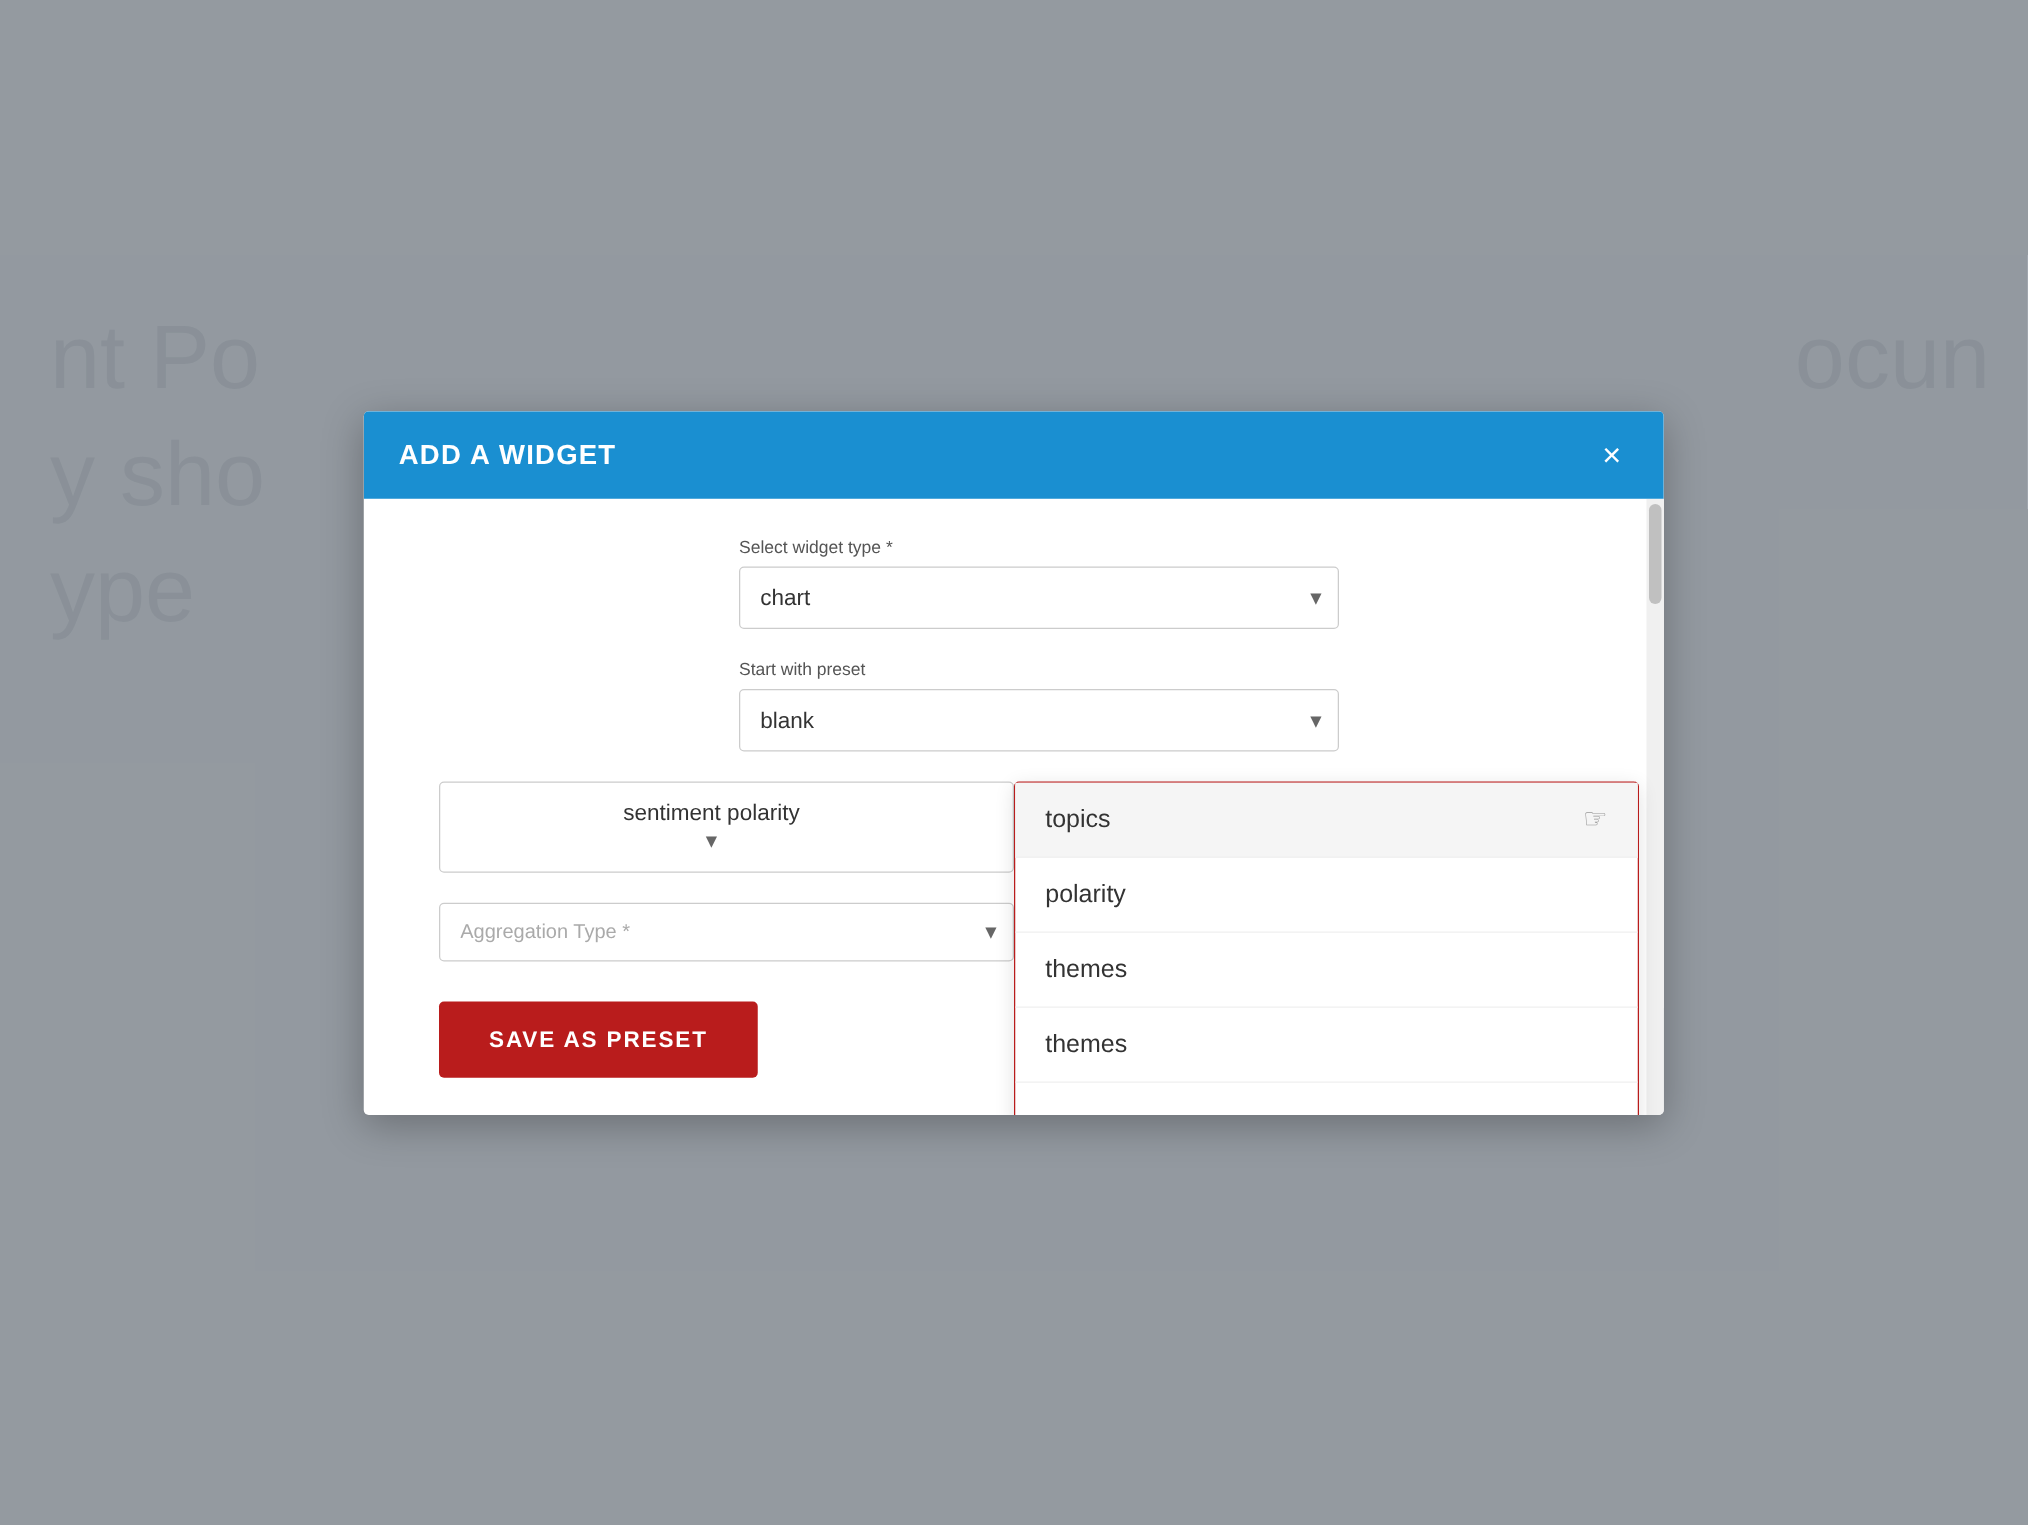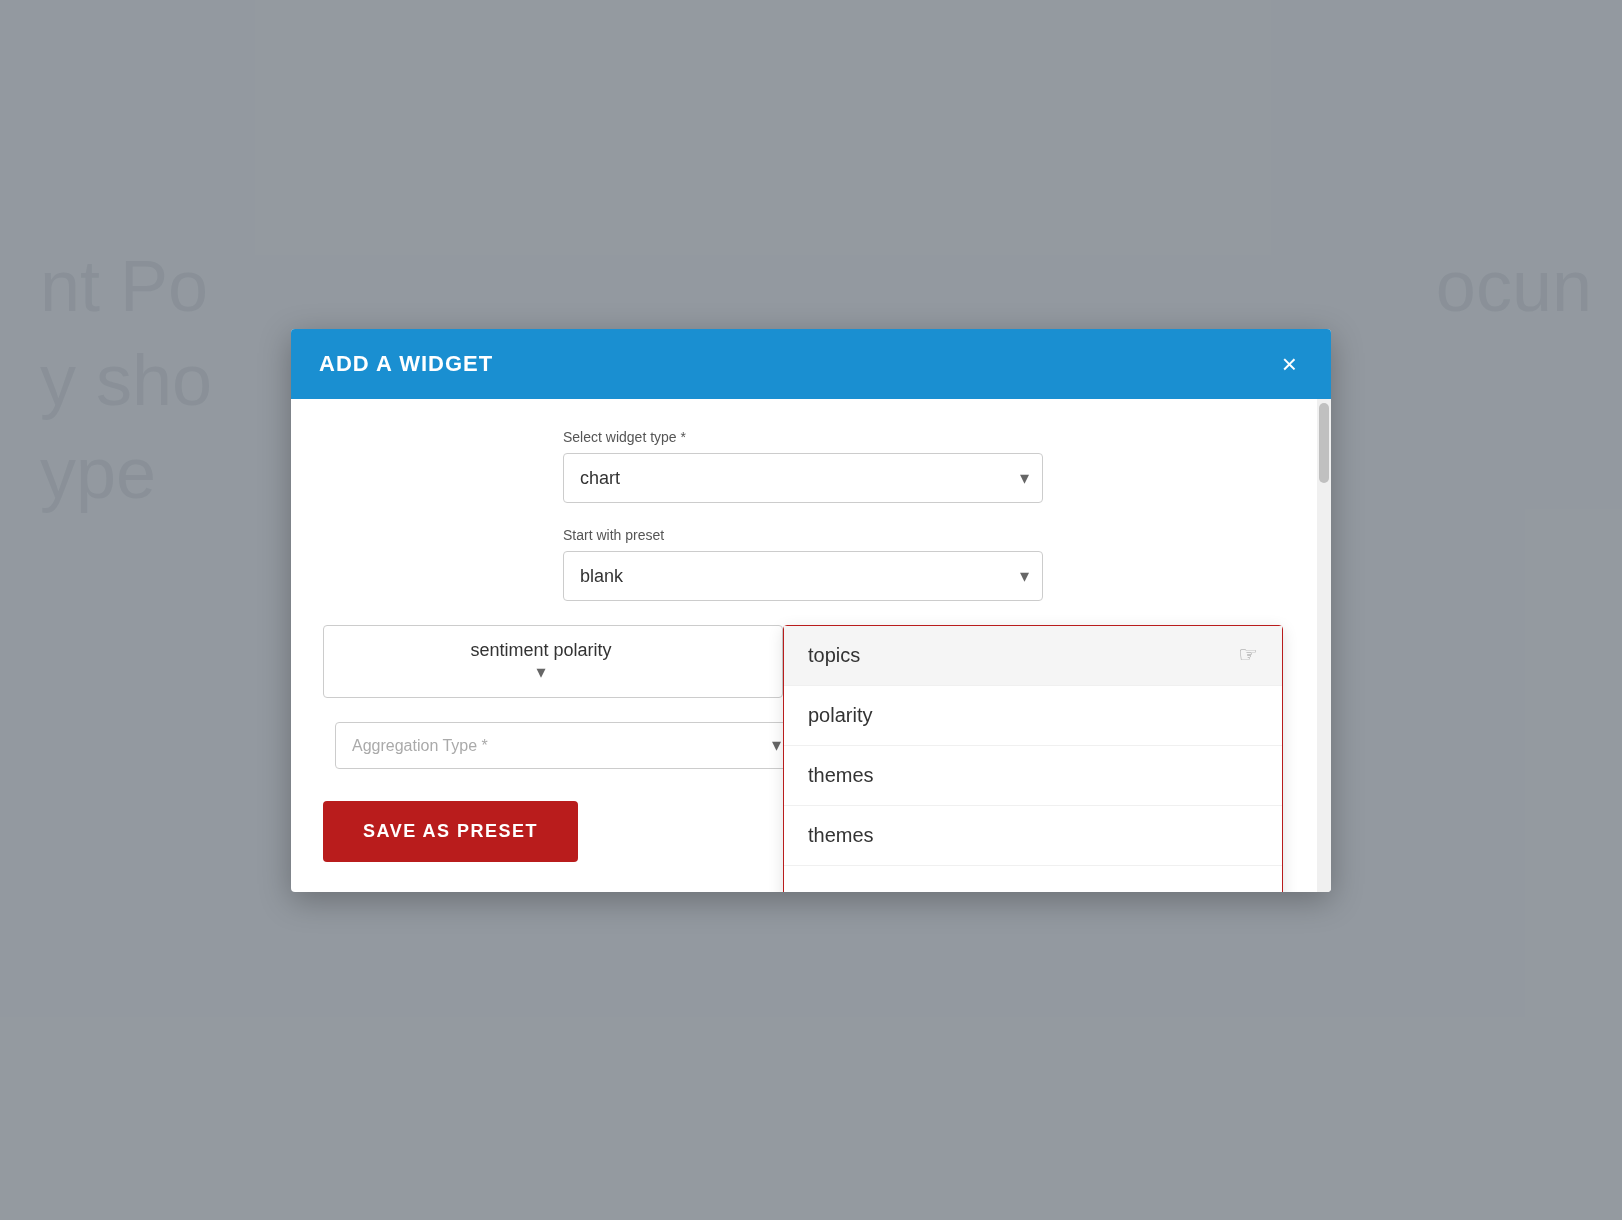--- a/index.html
+++ b/index.html
@@ -92,21 +92,21 @@
       background: none;
       border: none;
       color: #fff;
       font-size: 26px;
       cursor: pointer;
       line-height: 1;
       padding: 2px 6px;
     }
 
     .modal-body {
-      padding: 30px 32px;
+      padding: 30px 60px;
       overflow-y: auto;
       flex: 1;
       position: relative;
     }
 
     .scrollbar-track {
       position: absolute;
       right: 0;
       top: 0;
       bottom: 0;
@@ -220,21 +220,20 @@
       background: #f5f5f5;
     }
 
     .aggregation-row {
       margin-top: 24px;
     }
 
     .aggregation-select-wrapper {
       position: relative;
       width: 460px;
-      margin-left: 12px;
     }
 
     .save-btn {
       background: #b91c1c;
       color: #fff;
       border: none;
       border-radius: 4px;
       padding: 20px 40px;
       font-size: 18px;
       font-weight: 700;

